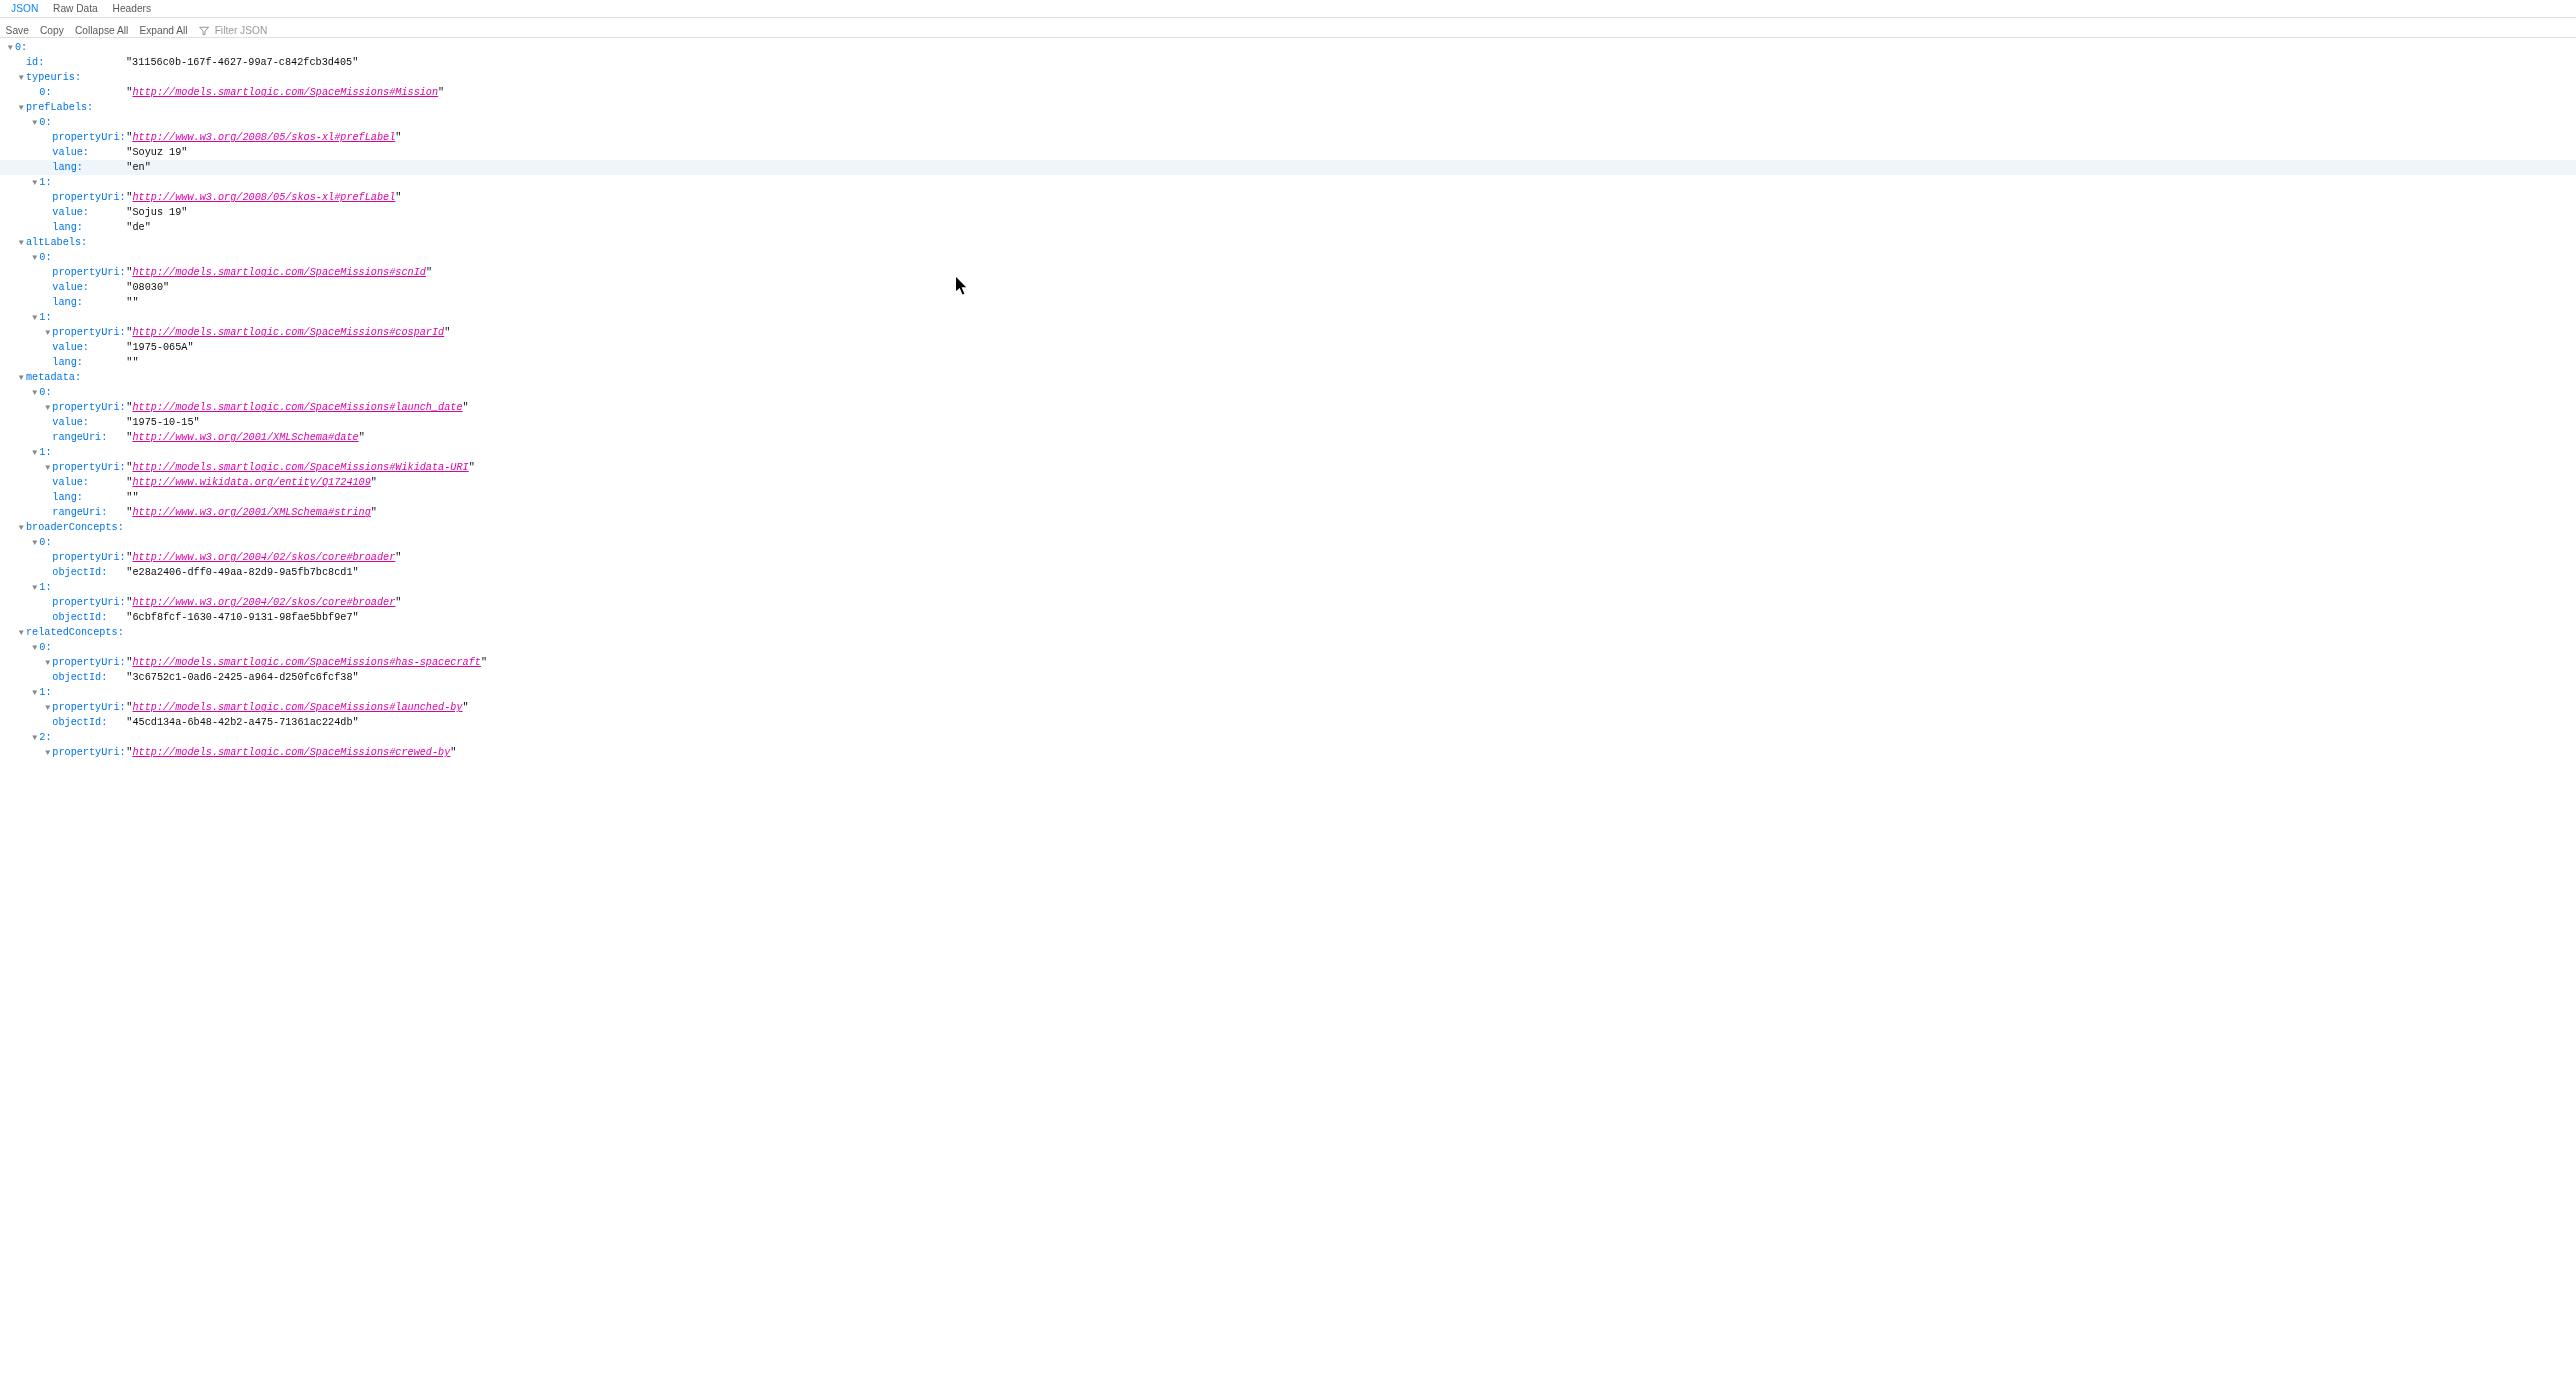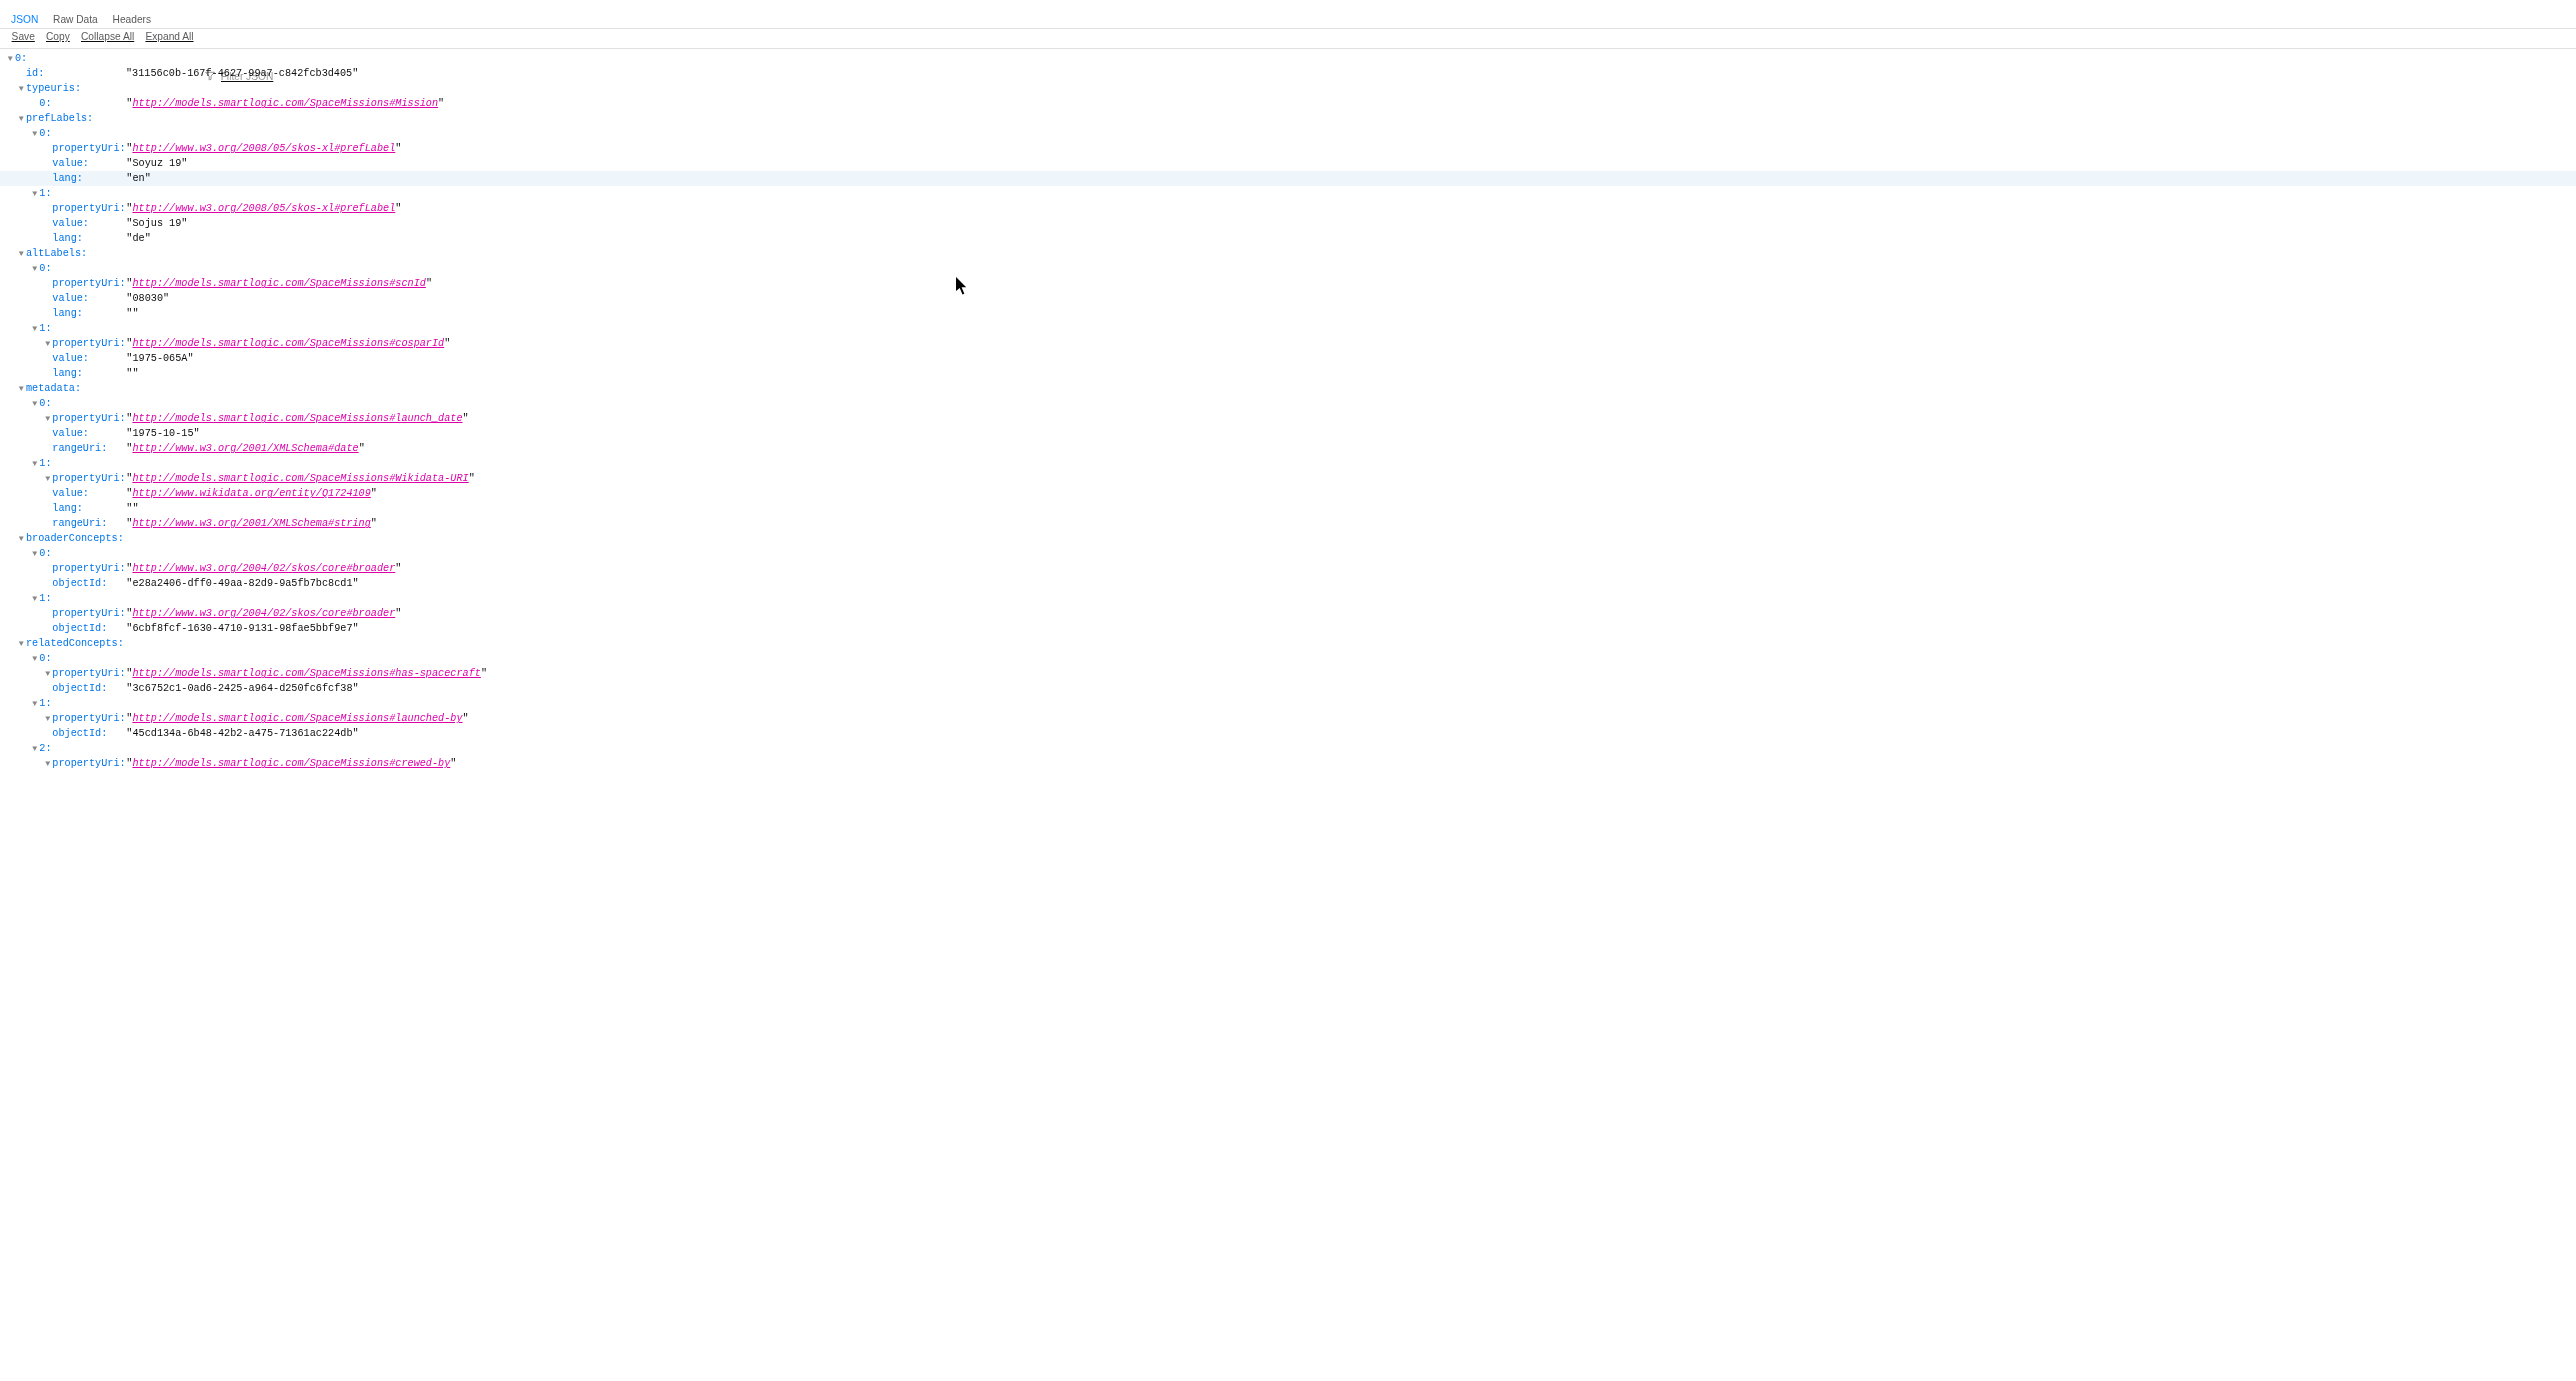--- a/index.html
+++ b/index.html
@@ -7,45 +7,44 @@
     margin: 0;
     padding: 0;
     background: #ffffff;
     font-family: -apple-system, BlinkMacSystemFont, "Segoe UI", Helvetica, Arial, sans-serif;
     font-size: 10.2px;
     color: #0c0c0d;
   }
 
   
   .tabs {
-    height: 29px;
+    height: 18px;
     border-bottom: 0.9px solid #e0e0e2;
     display: flex;
     align-items: flex-end;
     padding-left: 3.7px;
   }
   .tab {
     padding: 1.9px 7.4px 2.8px;
     cursor: pointer;
     color: #5a5a5c;
     font-size: 10.2px;
   }
   .tab.active {
     color: #0a84ff;
   }
 
   
   .toolbar {
     height: 20.4px;
     border-bottom: 0.9px solid #e0e0e2;
     display: flex;
-    align-items: flex-start;
-    padding-left: 6px;
+    align-items: flex-end;
+    padding-left: 0;
     font-size: 10.2px;
-    text-decoration: underline;
   }
   .tool-btn {
     padding: 1.9px 5.6px;
     color: #5a5a5c;
     cursor: pointer;
   }
   .filter-wrap {
     display: flex;
     align-items: center;
     padding: 0 5.6px;

